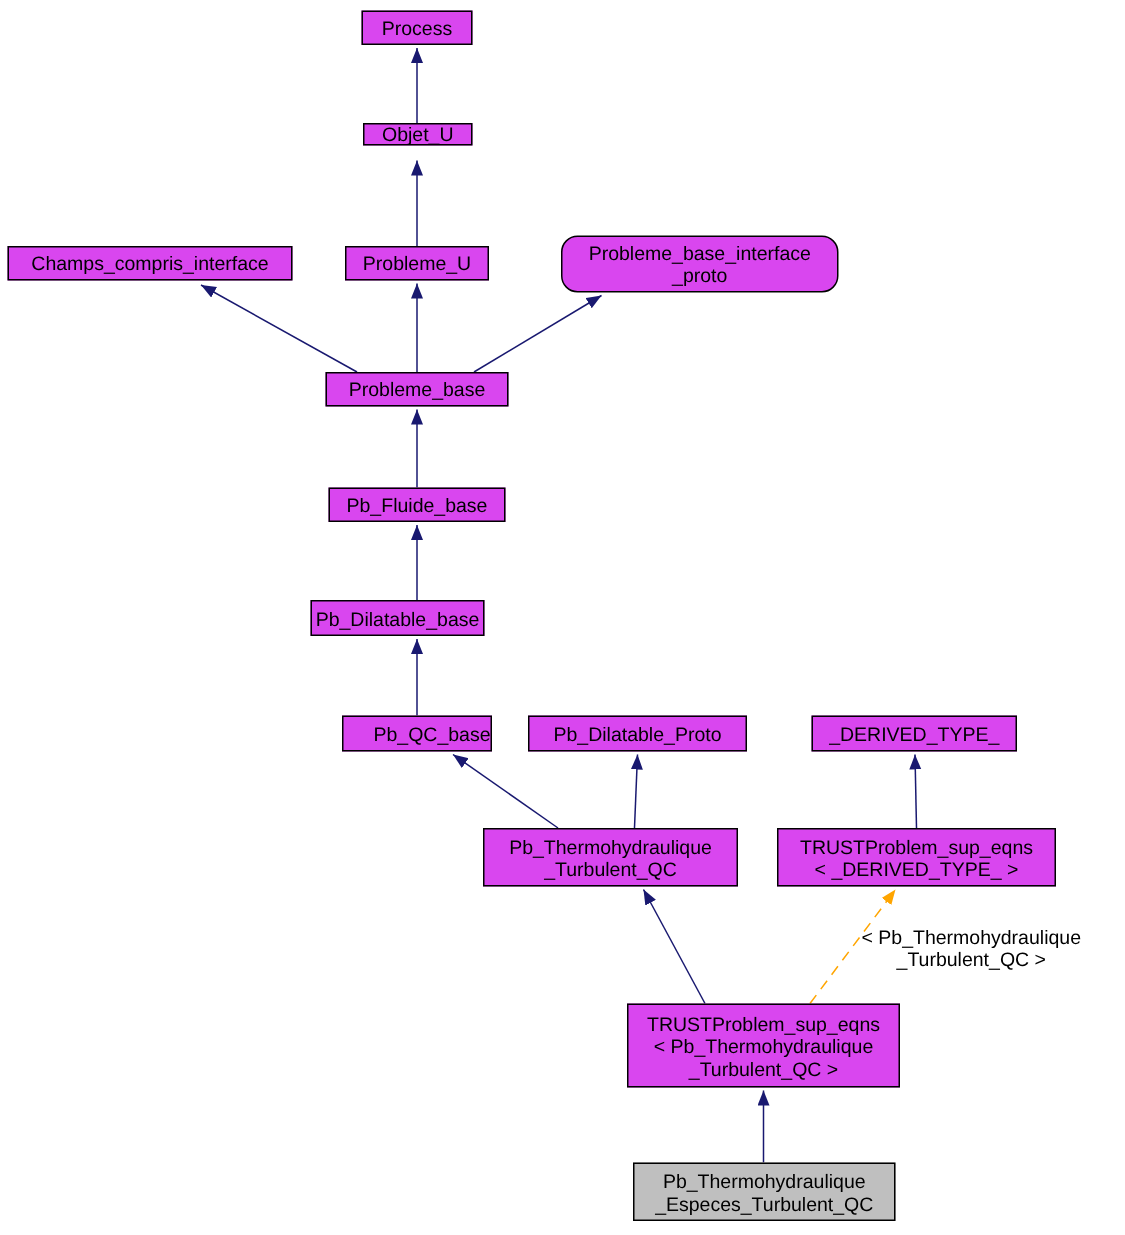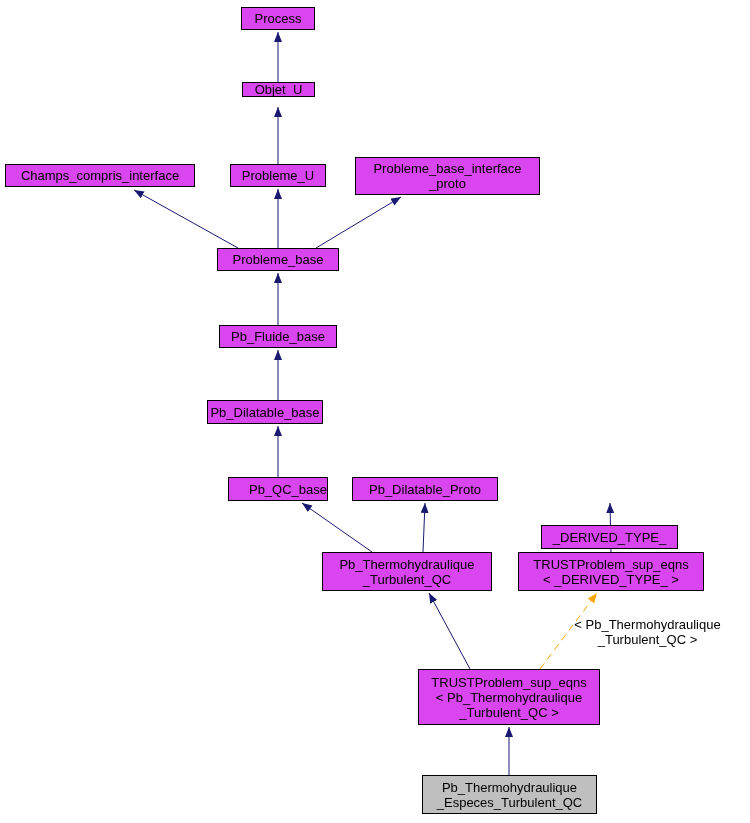--- a/index.html
+++ b/index.html
@@ -73,28 +73,28 @@
       <line x1="470" y1="669" x2="429" y2="593" class="solid" marker-end="url(#arrow-blue)"></line>
       <line x1="540" y1="669" x2="597" y2="593" class="dashed" marker-end="url(#arrow-orange)"></line>
       <line x1="509" y1="775" x2="509" y2="727" class="solid" marker-end="url(#arrow-blue)"></line>
     </svg>
 
   <div id="node-layer">
       <div class="node" style="left: 241px; top: 7px; width: 74px; height: 23px;">Process</div>
       <div class="node" style="left: 242px; top: 82px; width: 73px; height: 15px;">Objet_U</div>
       <div class="node" style="left: 5px; top: 164px; width: 190px; height: 23px;">Champs_compris_interface</div>
       <div class="node" style="left: 230px; top: 164px; width: 96px; height: 23px;">Probleme_U</div>
-      <div class="node" style="left: 355px; top: 157px; width: 185px; height: 38px;">Probleme_base_interface
+      <div class="node" style="left: 374px; top: 157px; width: 185px; height: 38px; border-radius: 11px;">Probleme_base_interface
 _proto</div>
       <div class="node" style="left: 217px; top: 248px; width: 122px; height: 23px;">Probleme_base</div>
       <div class="node" style="left: 219px; top: 325px; width: 118px; height: 23px;">Pb_Fluide_base</div>
       <div class="node" style="left: 207px; top: 400px; width: 116px; height: 24px;">Pb_Dilatable_base</div>
       <div class="node" style="left: 228px; top: 477px; width: 100px; height: 24px; padding-left: 20px;">Pb_QC_base</div>
       <div class="node" style="left: 352px; top: 477px; width: 146px; height: 24px;">Pb_Dilatable_Proto</div>
-      <div class="node" style="left: 541px; top: 477px; width: 137px; height: 24px; margin-top: 48px;">_DERIVED_TYPE_</div>
+      <div class="node" style="left: 541px; top: 477px; width: 137px; height: 24px;">_DERIVED_TYPE_</div>
       <div class="node" style="left: 322px; top: 552px; width: 170px; height: 39px;">Pb_Thermohydraulique
 _Turbulent_QC</div>
       <div class="node" style="left: 518px; top: 552px; width: 186px; height: 39px;">TRUSTProblem_sup_eqns
 &lt; _DERIVED_TYPE_ &gt;</div>
       <div class="node" style="left: 418px; top: 669px; width: 182px; height: 56px;">TRUSTProblem_sup_eqns
 &lt; Pb_Thermohydraulique
 _Turbulent_QC &gt;</div>
       <div class="node highlight" style="left: 422px; top: 775px; width: 175px; height: 39px;">Pb_Thermohydraulique
 _Especes_Turbulent_QC</div>
     </div>

